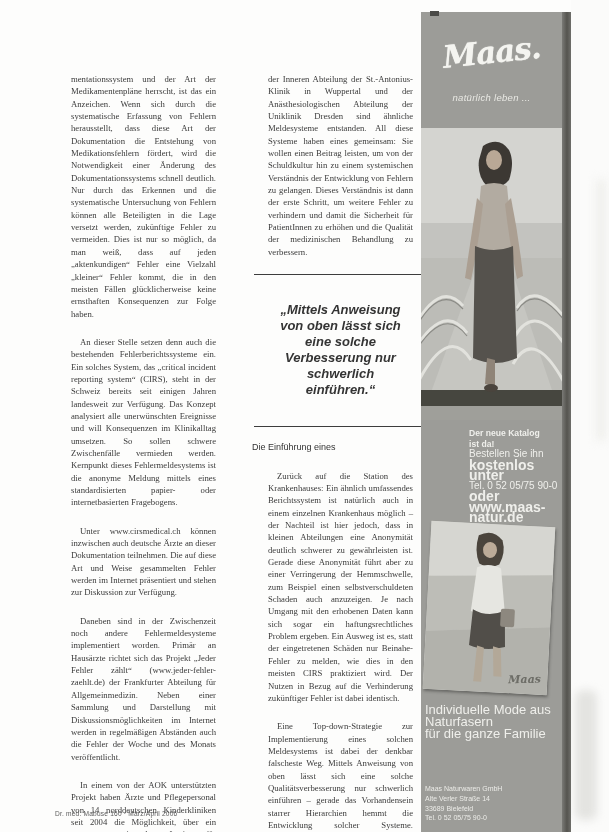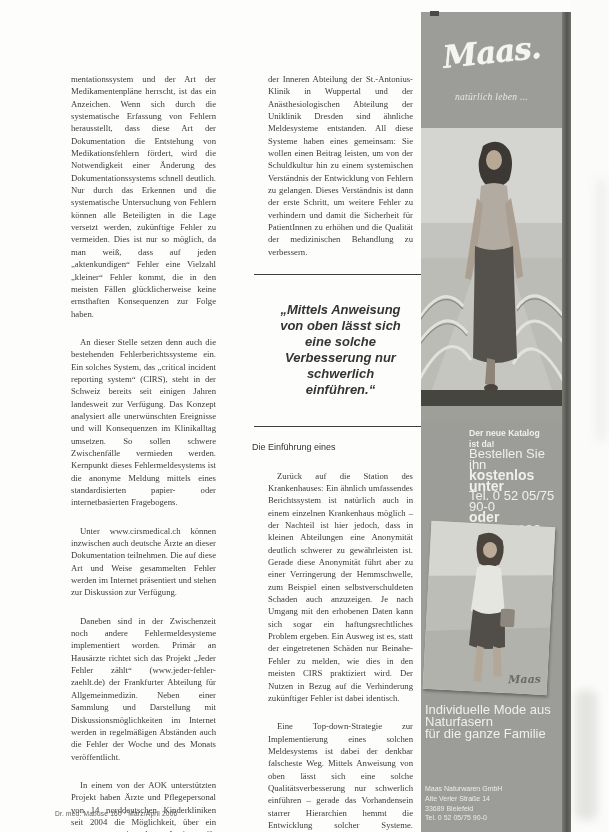--- a/index.html
+++ b/index.html
@@ -72,32 +72,32 @@
     background:#efefec;filter:blur(5px);}
 
   .ad-brand{
     position:absolute;left:0;top:22px;width:141px;text-align:center;
     font-family:"DejaVu Serif", serif;font-style:italic;font-weight:bold;
     font-size:31px;color:#f4f4f0;transform:rotate(-6deg);
     letter-spacing:-1px;text-shadow:0 0 1px #f4f4f0;
   }
   .ad-tagline{
     position:absolute;left:0;top:80px;width:141px;text-align:center;
-    font-family:Liberation Serif, serif;font-style:italic;
+    font-family:Liberation Sans, sans-serif;font-style:italic;
     font-size:9.5px;color:#e9e9e4;letter-spacing:.3px;
   }
 
   .ad-photo1{position:absolute;left:0;top:116px;width:141px;height:292px;}
   .ad-promo{
     position:absolute;left:4px;top:416px;width:133px;
     color:#efefeb;filter:blur(.25px);
   }
   .ad-promo div{line-height:10.5px;padding-left:44px;}
   .promo-big{font-size:8.6px;font-weight:bold;}
-  .promo-small{font-size:13px;}
+  .promo-small{font-size:10px;}
   .promo-bold{font-size:14px;font-weight:bold;}
 
   .ad-photo2{
     position:absolute;left:6px;top:512px;width:124px;height:168px;
     transform:rotate(3deg);box-shadow:1px 2px 3px rgba(40,40,38,.45);
     overflow:hidden;background:#c6c6c1;
   }
   .catalog-logo{
     position:absolute;right:6px;bottom:8px;
     font-family:"DejaVu Serif", serif;font-style:italic;font-weight:bold;

